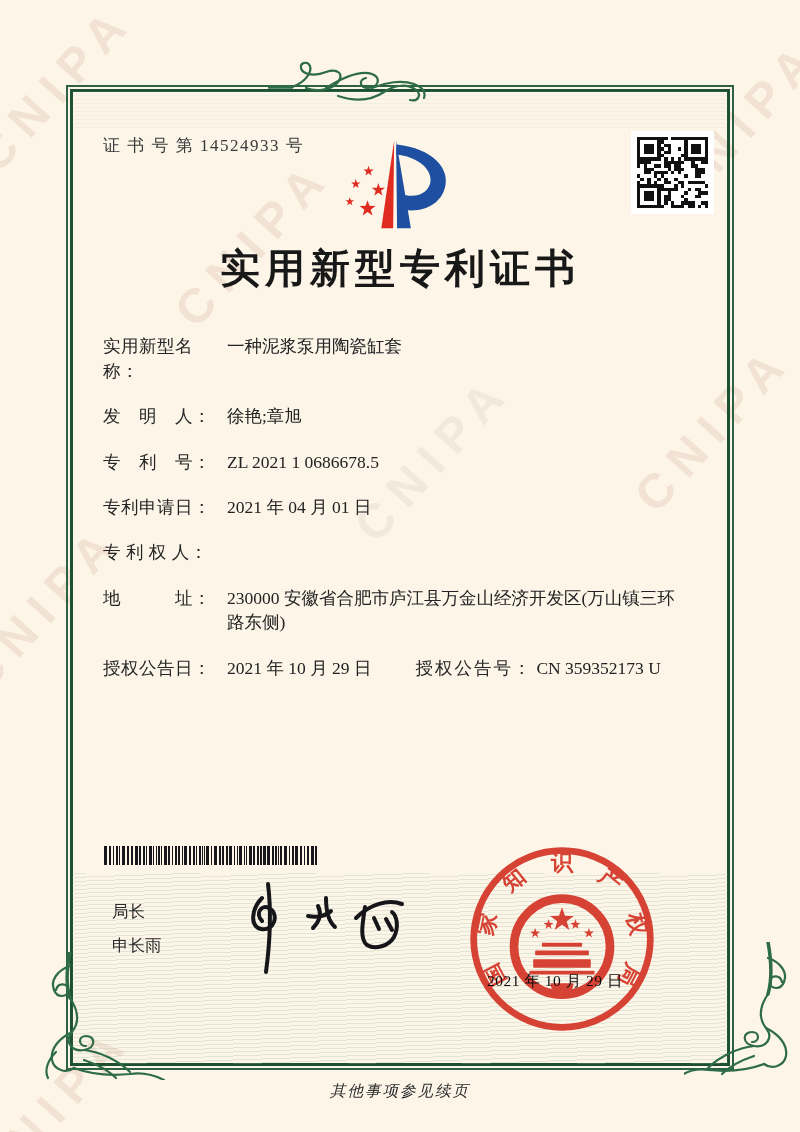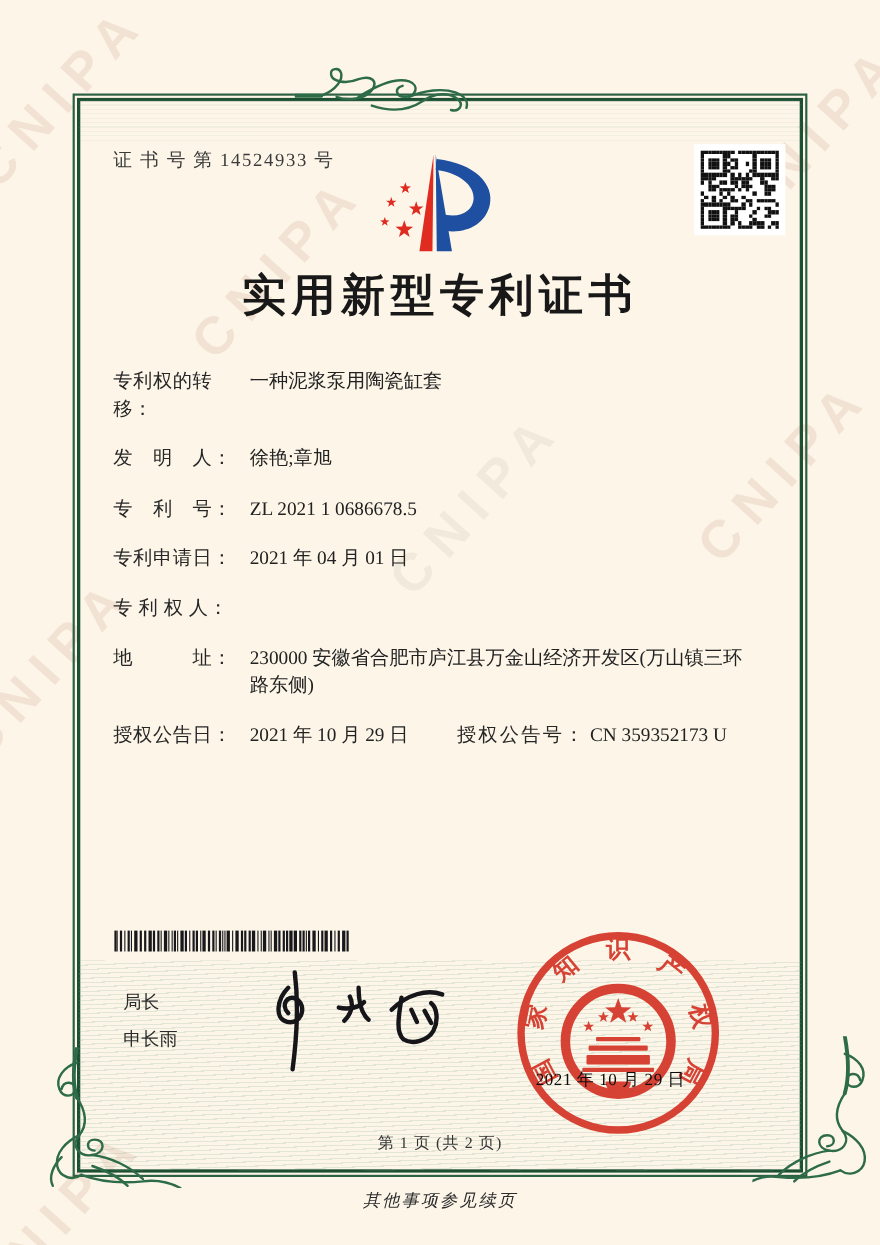--- a/index.html
+++ b/index.html
@@ -583,21 +583,21 @@
         <div class="d"></div>
         <div></div>
         <div class="d"></div>
       </div>
   </div>
 
   <div class="title">实用新型专利证书</div>
 
   <div class="fields">
     <div class="frow">
-      <span class="flabel">专利权的转移：</span>
+      <span class="flabel">实用新型名称：</span>
       <span class="fvalue">一种泥浆泵用陶瓷缸套</span>
     </div>
     <div class="frow">
       <span class="flabel">发　明　人：</span>
       <span class="fvalue">徐艳;章旭</span>
     </div>
     <div class="frow">
       <span class="flabel">专　利　号：</span>
       <span class="fvalue">ZL 2021 1 0686678.5</span>
     </div>
@@ -789,15 +789,14 @@
     <g fill="#d5392b">
       <rect x="72" y="112" width="56" height="5" rx="1"></rect>
       <rect x="79" y="104" width="42" height="4" rx="1"></rect>
       <rect x="70" y="121" width="60" height="9" rx="1"></rect>
       <rect x="66" y="133" width="68" height="4" rx="1"></rect>
       <path d="M88,146 a12,12 0 0 0 24,0 z"></path>
     </g>
   </svg>
   <div class="seal-date">2021 年 10 月 29 日</div>
 
-  <div class="page-info">第 1 页 (共 2 页)</div>
   <div class="note">其他事项参见续页</div>
 </div>
 
 </body></html>

